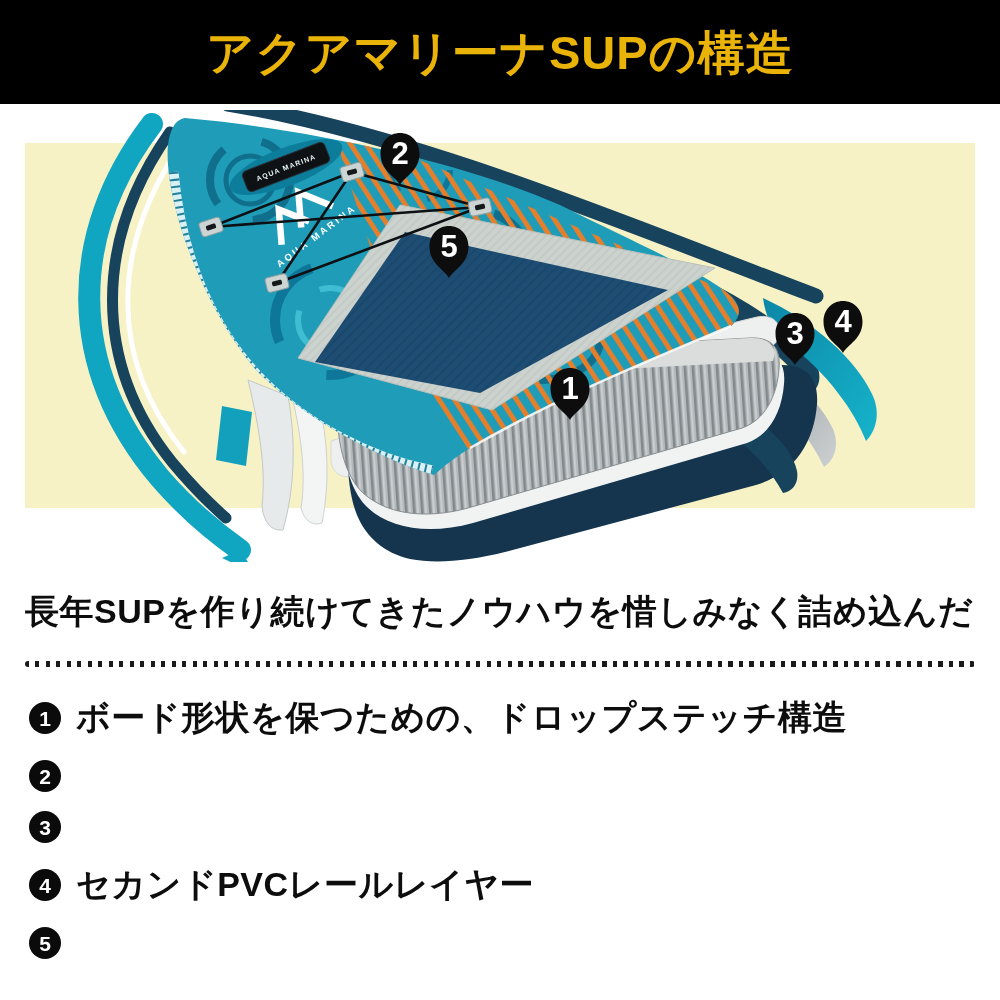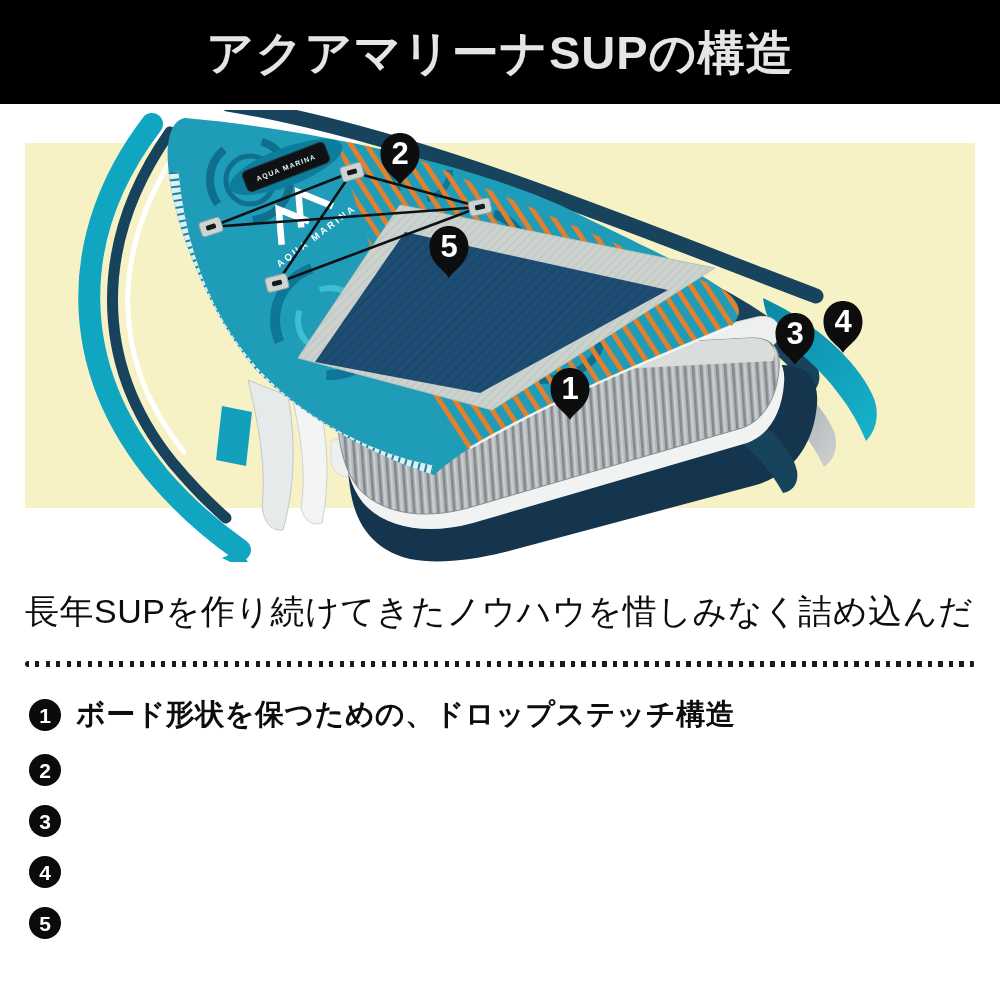--- a/index.html
+++ b/index.html
@@ -1,32 +1,32 @@
 <!DOCTYPE html>
 <html lang="ja"><head>
 <meta charset="utf-8">
 <style>
   html,body{margin:0;padding:0;background:#fff;}
   .page{position:relative;width:1000px;height:1000px;background:#ffffff;overflow:hidden;
         font-family:"Liberation Sans","DejaVu Sans",sans-serif;color:#0d0d0d;}
   .header-bar{position:absolute;left:0;top:0;width:1000px;height:104px;background:#000;
         display:flex;align-items:center;justify-content:center;}
-  .page-title{margin:14px;color:#e5e5e5;font-size:47px;font-weight:800;letter-spacing:1px;line-height:1;}
+  .page-title{margin:14px;color:#eab308;font-size:47px;font-weight:800;letter-spacing:1px;line-height:1;}
   .figure-wrap{position:absolute;left:0;top:110px;width:1000px;height:452px;}
   .figure-wrap svg{display:block;width:1000px;height:452px;}
   .description{position:absolute;left:25px;top:556px;width:950px;
-        font-size:34px;font-weight:400;line-height:43px;letter-spacing:0.5px;color:#0d0d0d;}
+        font-size:34px;font-weight:700;line-height:43px;letter-spacing:0.5px;color:#0d0d0d;}
   .dotted-divider{position:absolute;left:25px;top:661px;width:950px;height:6px;
         background:repeating-linear-gradient(90deg,#1a1a1a 0 4px,transparent 4px 10.5px);
         border-radius:3px;}
   .legend{position:absolute;left:29px;top:695px;margin:0;padding:0;list-style:none;}
   .legend li{display:flex;align-items:center;margin-bottom:19px;}
   .legend-badge{flex:0 0 32px;width:32px;height:32px;border-radius:50%;background:#0b0b0b;color:#fff;
         font-size:21px;font-weight:800;display:flex;align-items:center;justify-content:center;line-height:1;}
-  .legend-label{margin-left:15px;font-size:29px;font-weight:800;letter-spacing:0.5px;white-space:nowrap;}
+  .legend-label{margin-left:15px;font-size:34px;font-weight:800;letter-spacing:0.5px;white-space:nowrap;}
   text{font-family:"Liberation Sans","DejaVu Sans",sans-serif;}
 </style>
 </head>
 <body>
 
 <div class="page">
 
   <header class="header-bar">
     <h1 class="page-title">アクアマリーナSUPの構造</h1>
   </header>
@@ -186,19 +186,20 @@
       <span class="legend-label">ボード形状を保つための、ドロップステッチ構造</span>
     </li>
     <li>
       <span class="legend-badge">2</span>
     </li>
     <li>
       <span class="legend-badge">3</span>
     </li>
     <li>
       <span class="legend-badge">4</span>
+      <span class="legend-label">セカンドPVCレールレイヤー</span>
     </li>
     <li>
       <span class="legend-badge">5</span>
     </li>
   </ul>
 
 </div>
 
 </body></html>

